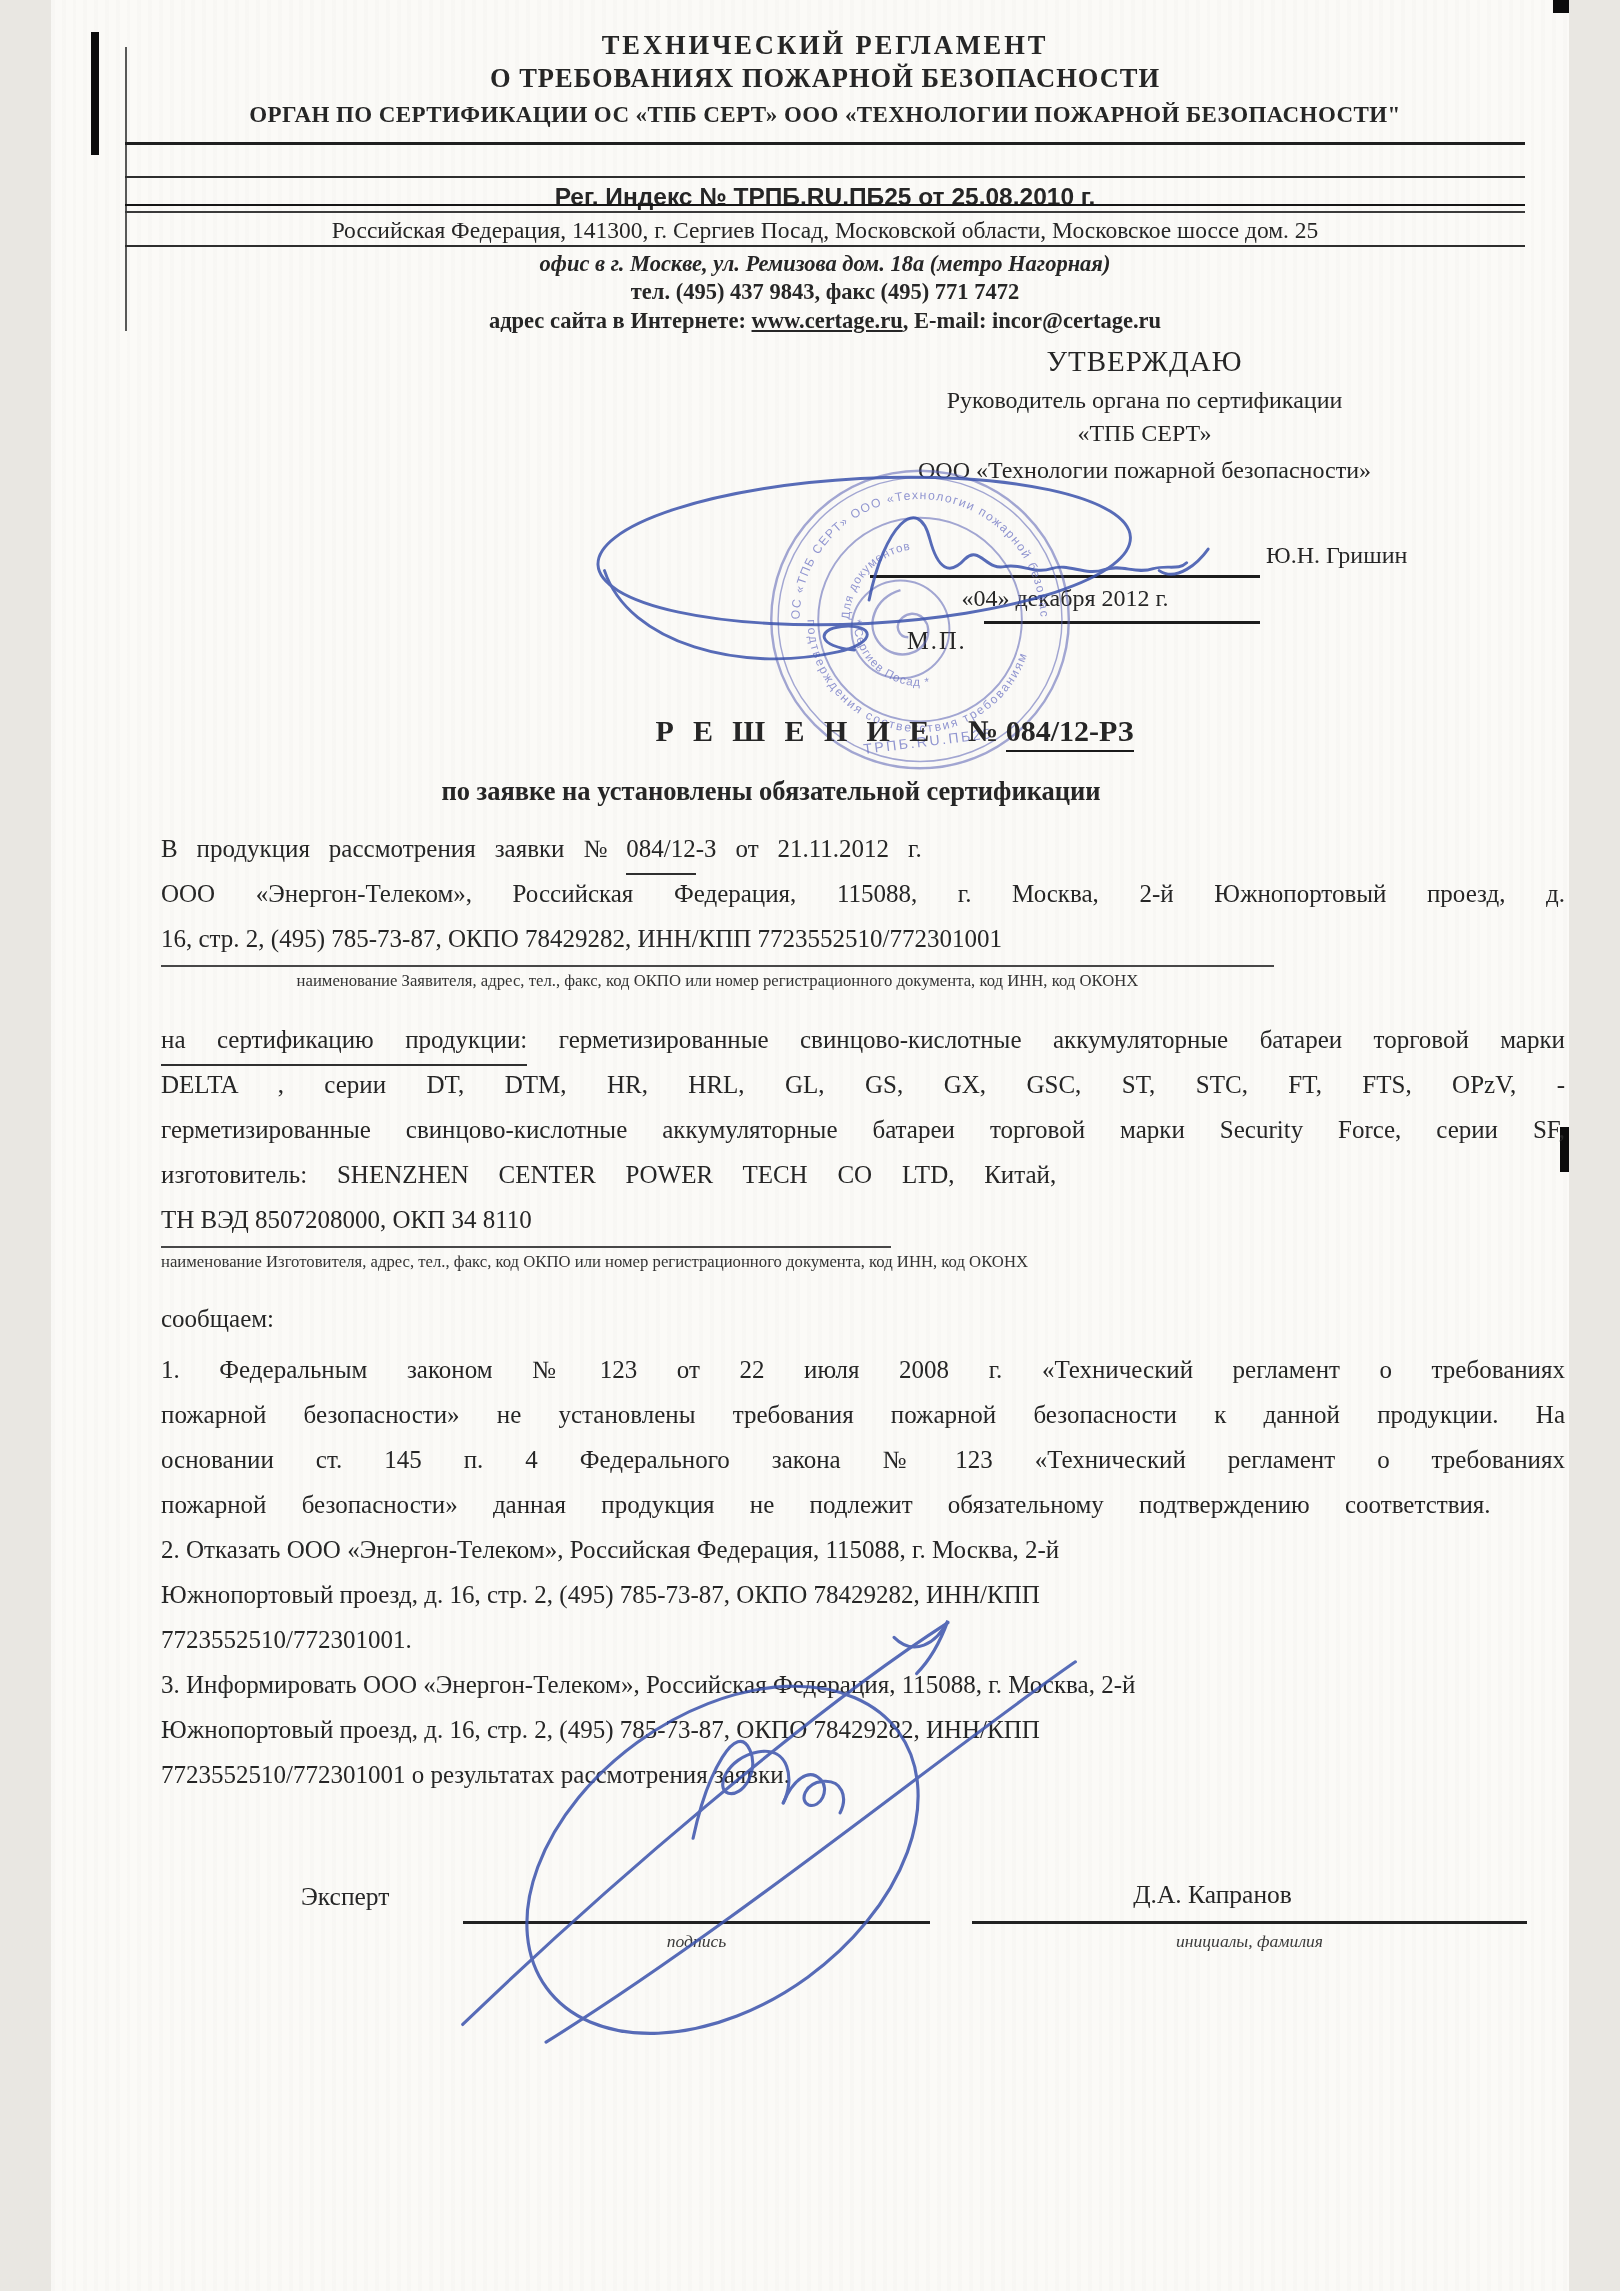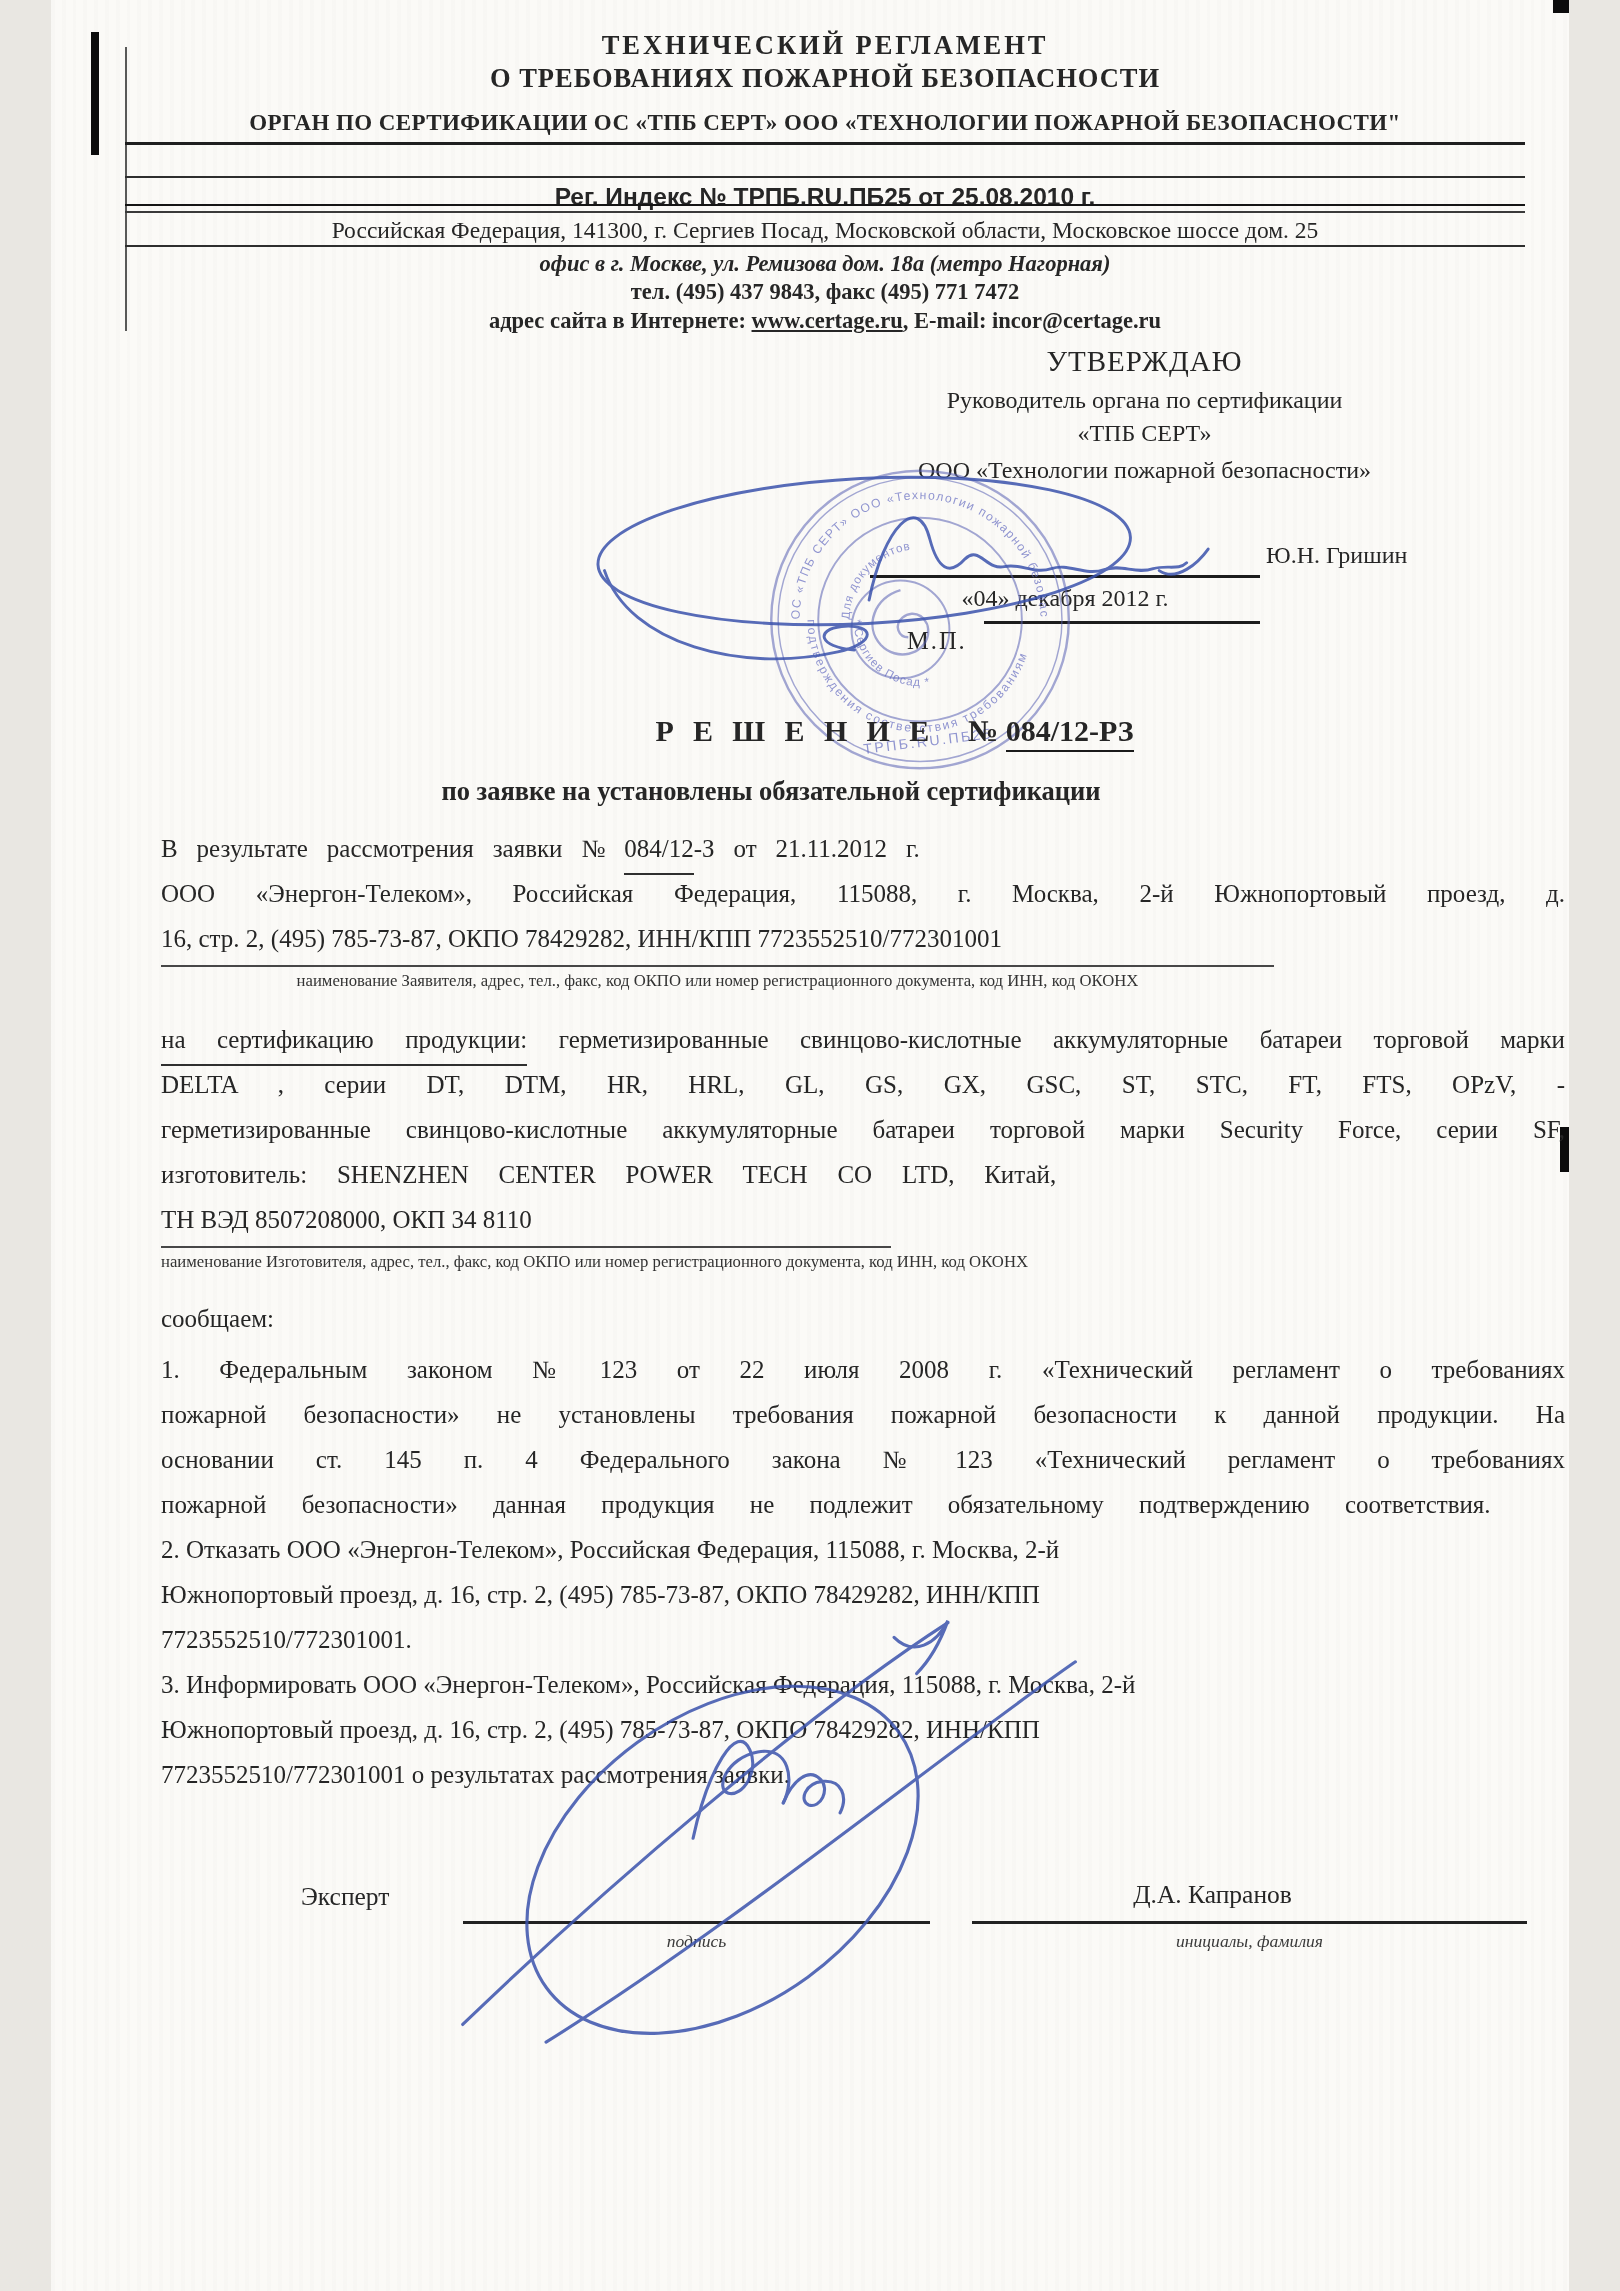--- a/index.html
+++ b/index.html
@@ -18,21 +18,21 @@
   .vline-left{left:74px;top:47px;width:2px;height:284px;background:#3c3c3c;opacity:.85;}
   .hrule{left:74px;width:1400px;background:#1f1f1f;}
   .r1{top:142px;height:2.9px;}
   .r2{top:176px;height:2px;background:#2e2e2e;}
   .r3{top:204px;height:4.9px;background:transparent;border-top:2.9px solid #151515;border-bottom:2px solid #3a3a3a;}
   .r4{top:245px;height:2px;background:#2e2e2e;}
   
   .hdr{left:74px;width:1400px;text-align:center;}
   .h1{top:30px;font-size:26.5px;font-weight:bold;letter-spacing:2.9px;}
   .h2{top:63px;font-size:26.5px;font-weight:bold;letter-spacing:1px;}
-  .h3{top:110px;font-size:23px;font-weight:bold;letter-spacing:0.4px;}
+  .h3{top:102px;font-size:23px;font-weight:bold;letter-spacing:0.4px;}
   .reg{top:183px;font-family:"Liberation Sans",sans-serif;font-size:24.5px;font-weight:bold;}
   .addr{top:217px;font-size:23.5px;}
   .office{top:251px;font-size:22.5px;font-weight:bold;font-style:italic;}
   .phone{top:279px;font-size:22.5px;font-weight:bold;}
   .web{top:308px;font-size:22.5px;font-weight:bold;}
   .web u{text-decoration:underline;}
   
   .appr{left:716px;width:755px;text-align:center;}
   .a-title{top:345px;font-size:29px;letter-spacing:1px;}
   .a-l1{top:387px;font-size:24px;}
@@ -140,21 +140,21 @@
     </g>
   </svg>
 
   <div class="abs dec">
     <span class="word">Р Е Ш Е Н И Е</span><span>№ </span><span class="num">084/12-РЗ</span>
   </div>
   <div class="abs sub">по заявке на установлены обязательной сертификации</div>
 
   <div class="abs bodytxt">
     <div class="ws14">
-      <span>В результате рассмотрения заявки № </span><span class="u2">084/12</span><span>-З от 21.11.2012 г.</span>
+      <span>В продукция рассмотрения заявки № </span><span class="u2">084/12</span><span>-З от 21.11.2012 г.</span>
     </div>
     <div style="text-align:justify;text-align-last:justify;">ООО «Энергон-Телеком», Российская Федерация, 115088, г. Москва, 2-й Южнопортовый проезд, д.</div>
     <div>16, стр. 2, (495) 785-73-87, ОКПО 78429282, ИНН/КПП 7723552510/772301001</div>
     <div class="sig-rule"></div>
     <div class="caption cap-center">наименование Заявителя, адрес, тел., факс, код ОКПО или номер регистрационного документа, код ИНН, код ОКОНХ</div>
 
     <div class="prod just ws24">
       <span class="u2">на сертификацию продукции:</span><span> герметизированные свинцово-кислотные аккумуляторные батареи торговой марки DELTA , серии DT, DTM, HR, HRL, GL, GS, GX, GSC, ST, STC, FT, FTS, OPzV, - герметизированные свинцово-кислотные аккумуляторные батареи торговой марки Security Force, серии SF,  изготовитель: SHENZHEN CENTER POWER TECH CO LTD, Китай,</span>
     </div>
     <div>ТН ВЭД 8507208000, ОКП 34 8110</div>

